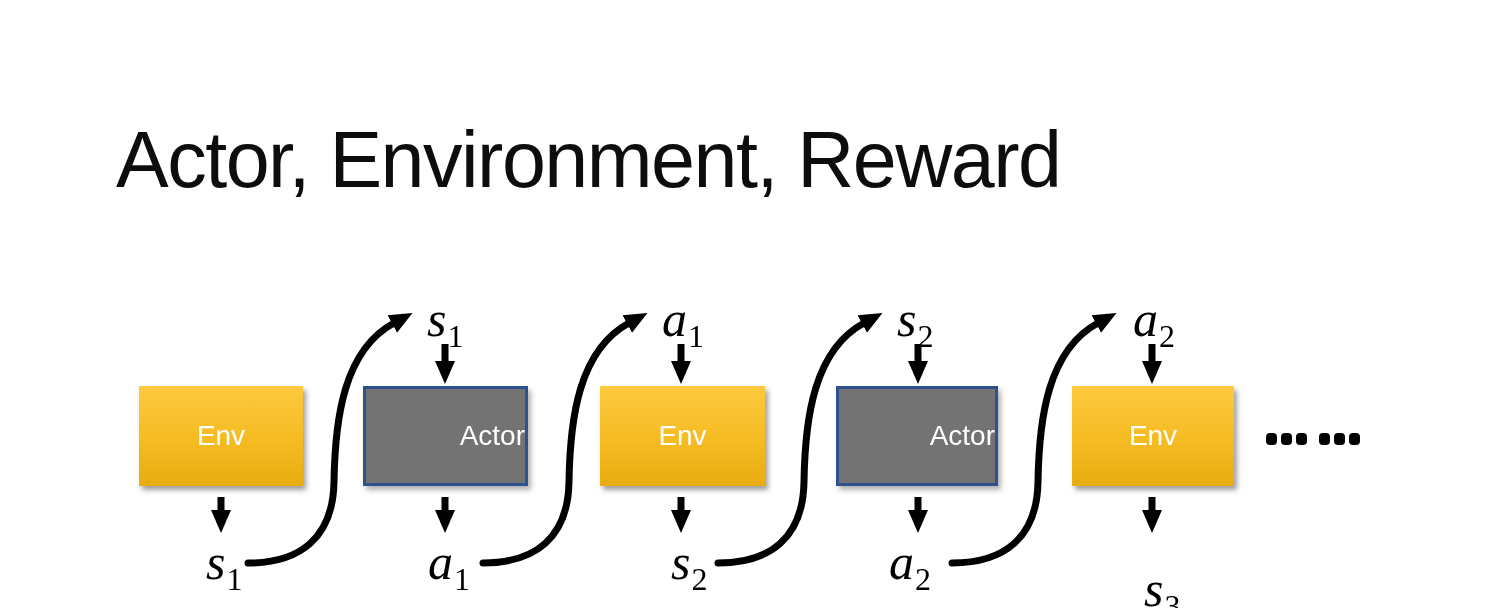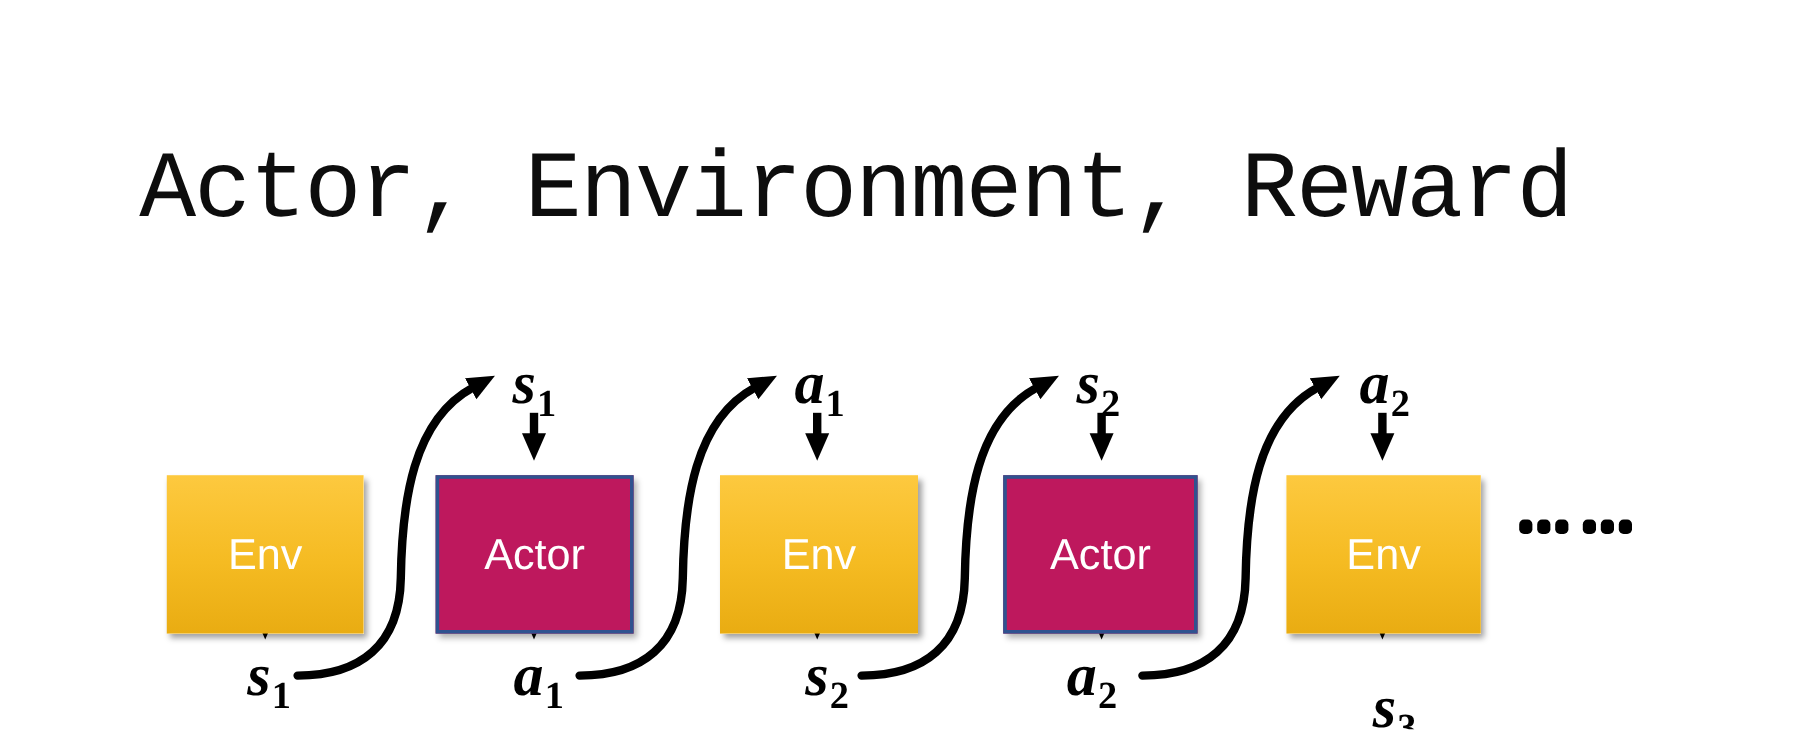--- a/index.html
+++ b/index.html
@@ -13,66 +13,66 @@
     height: 608px;
     background: #ffffff;
     overflow: hidden;
     font-family: "Liberation Sans", sans-serif;
   }
   .title {
     position: absolute;
     left: 116px;
     top: 114px;
     margin: 0;
-    font-family: Liberation Mono, monospace;
+    font-family: Liberation Sans, sans-serif;
     font-weight: 400;
     font-size: 79px;
     letter-spacing: -1.5px;
     color: #0d0d0d;
     white-space: nowrap;
   }
   .diagram {
     position: absolute;
     left: 0;
     top: 0;
     width: 1500px;
     height: 608px;
   }
   .arrows {
     position: absolute;
     left: 0;
     top: 0;
   }
   .box {
     position: absolute;
-    top: 396px;
-    height: 132px;
+    top: 386px;
+    height: 100px;
     display: flex;
     align-items: center;
     justify-content: center;
     box-sizing: border-box;
-    font-size: 36px;
+    font-size: 28px;
     color: #ffffff;
   }
   .box.env {
     background: linear-gradient(180deg, #fdc93f 0%, #f5bb22 55%, #e9ac12 100%);
     box-shadow: 3px 4px 5px rgba(0,0,0,0.38);
   }
   .box.actor {
-    background: #be185d;
+    background: #737373;
     border: 3px solid #2f528f;
     box-shadow: 3px 4px 5px rgba(0,0,0,0.30);
+    justify-content: flex-end;
   }
   .mlabel {
     position: absolute;
     color: #000000;
     font-family: "Liberation Serif", serif;
     white-space: nowrap;
     line-height: 1;
-    font-weight: bold;
   }
   .mlabel .base {
     font-style: italic;
     font-size: 50px;
   }
   .mlabel .sub {
     display: inline-block;
     font-size: 32px;
     transform: translateY(11px);
     margin-left: 1px;

